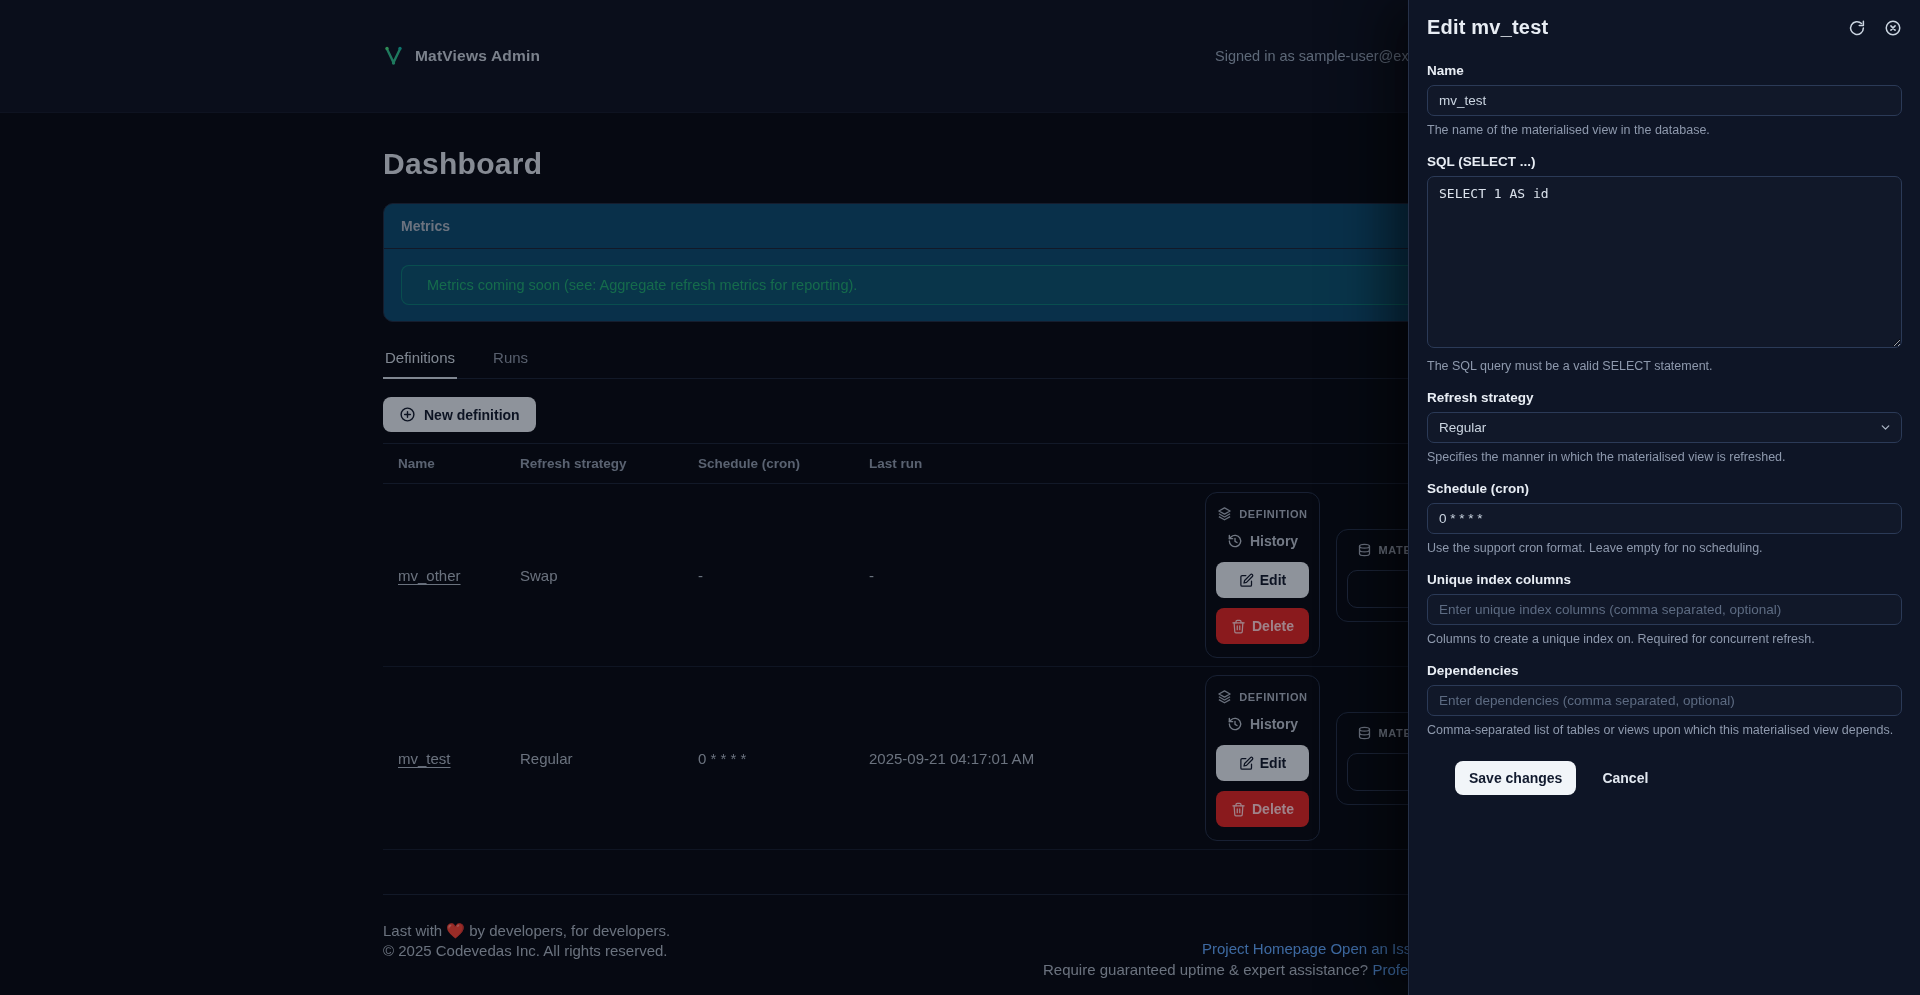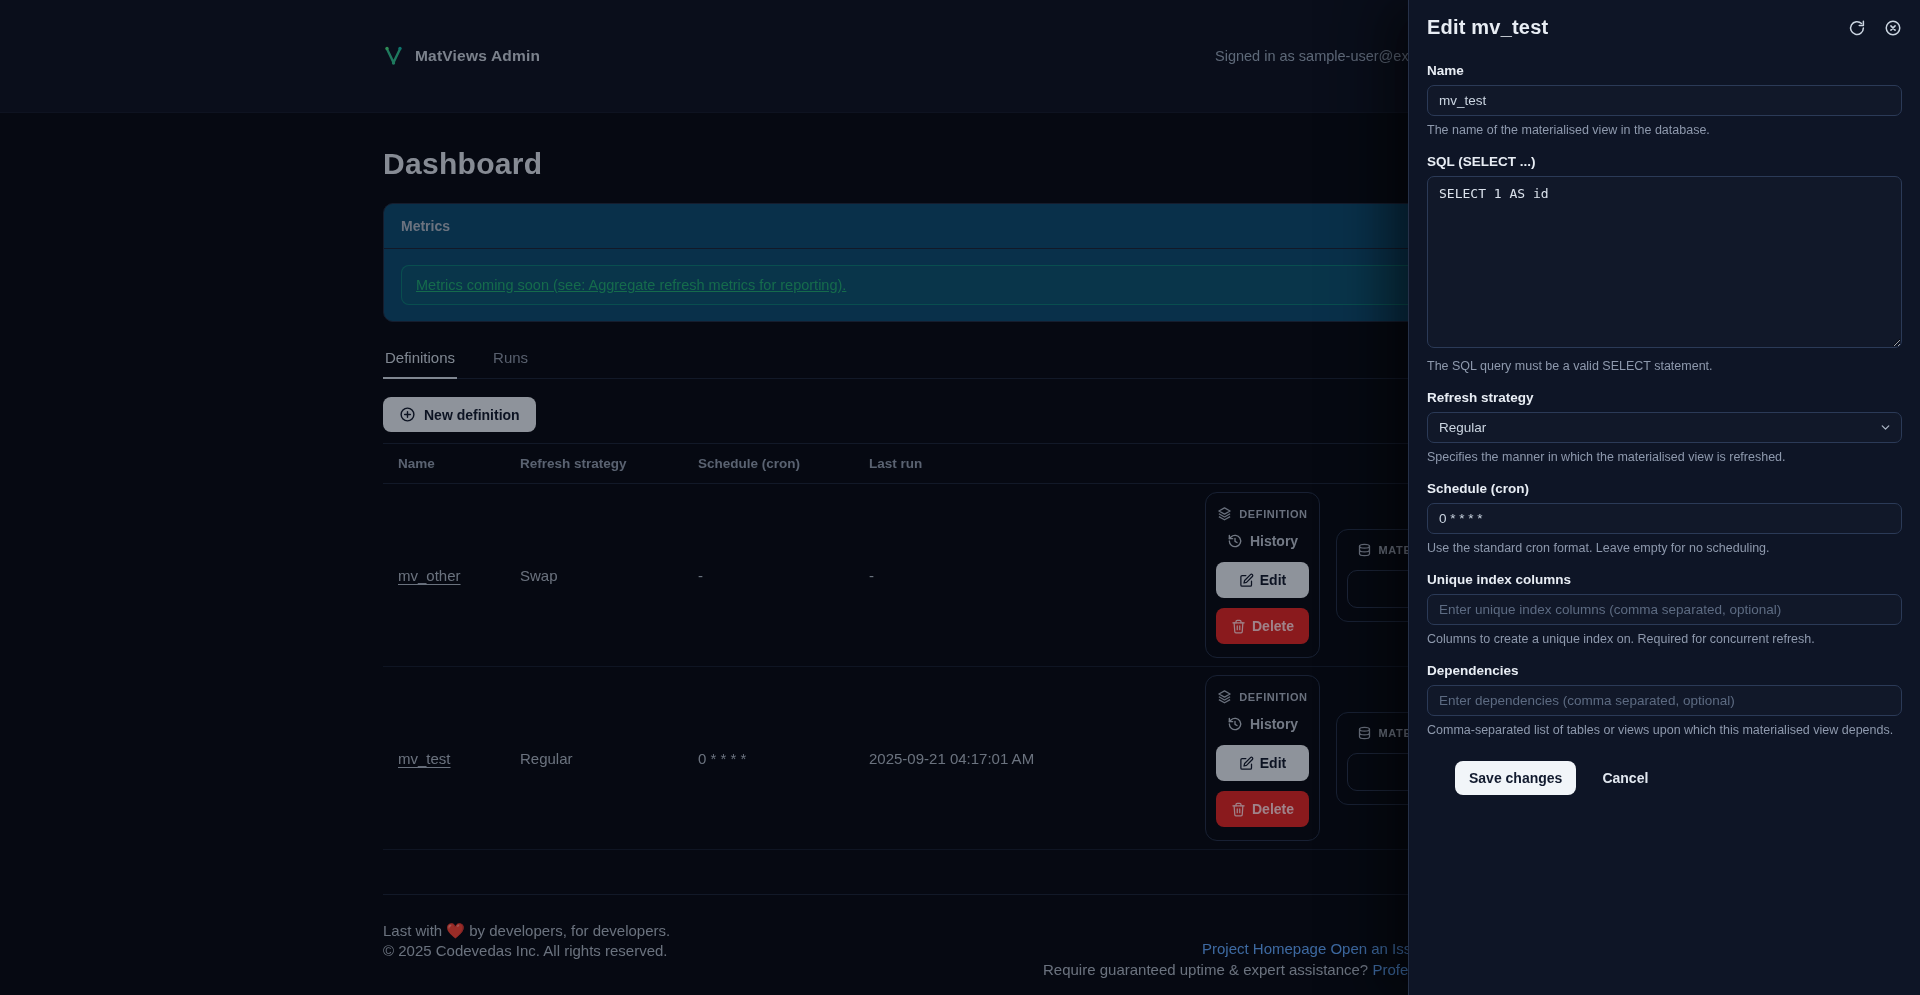--- a/index.html
+++ b/index.html
@@ -29,22 +29,22 @@
   .card {
     margin-top:22px; background:#0c4a6e;
     border:1px solid #202b42; border-radius:10px;
   }
   .card-header { padding:13px 17px; border-bottom:1px solid #1b2438; }
   .card-title { font-size:14px; font-weight:700; color:#aab4c4; }
   .card-body { padding:16px 17px; }
   .alert-soon {
     border:1px solid rgba(16,185,129,0.40);
     background:rgba(16,185,129,0.07);
-    border-radius:8px; padding:11px 14px;
-    font-size:14.5px; color:#1fa871;text-decoration:underline;
+    border-radius:8px; padding:11px 25px;
+    font-size:14.5px; color:#1fa871;
   }
 
   .tabs { margin-top:27px; display:flex; gap:34px; border-bottom:1px solid #1b2438; }
   .tab { font-size:15px; padding:0 2px 11px 2px; color:#8b95a7; cursor:pointer; }
   .tab.active { color:#cbd5e1; border-bottom:2px solid #cbd5e1; margin-bottom:-1px; }
 
   .btn { display:inline-flex; align-items:center; gap:8px; border:none; border-radius:8px; cursor:pointer;
          font-family:"Liberation Sans", sans-serif; font-weight:600; }
   .btn-light { background:#e2e8f0; color:#111a2e; }
   .new-def-btn { margin-top:18px; font-size:14px; padding:9px 16px; }
@@ -385,21 +385,21 @@
           <path d="M6 9l6 6 6-6"></path>
         </svg>
       </span>
     </div>
     <div class="fhelp">Specifies the manner in which the materialised view is refreshed.</div>
   </div>
 
   <div class="fgroup">
     <label class="flabel">Schedule (cron)</label>
     <input class="finput" type="text" value="0 * * * *" style="">
-    <div class="fhelp">Use the standard cron format. Leave empty for no scheduling.</div>
+    <div class="fhelp">Use the support cron format. Leave empty for no scheduling.</div>
   </div>
 
   <div class="fgroup">
     <label class="flabel">Unique index columns</label>
     <input class="finput" type="text" placeholder="Enter unique index columns (comma separated, optional)" style="">
     <div class="fhelp">Columns to create a unique index on. Required for concurrent refresh.</div>
   </div>
 
   <div class="fgroup">
     <label class="flabel">Dependencies</label>

